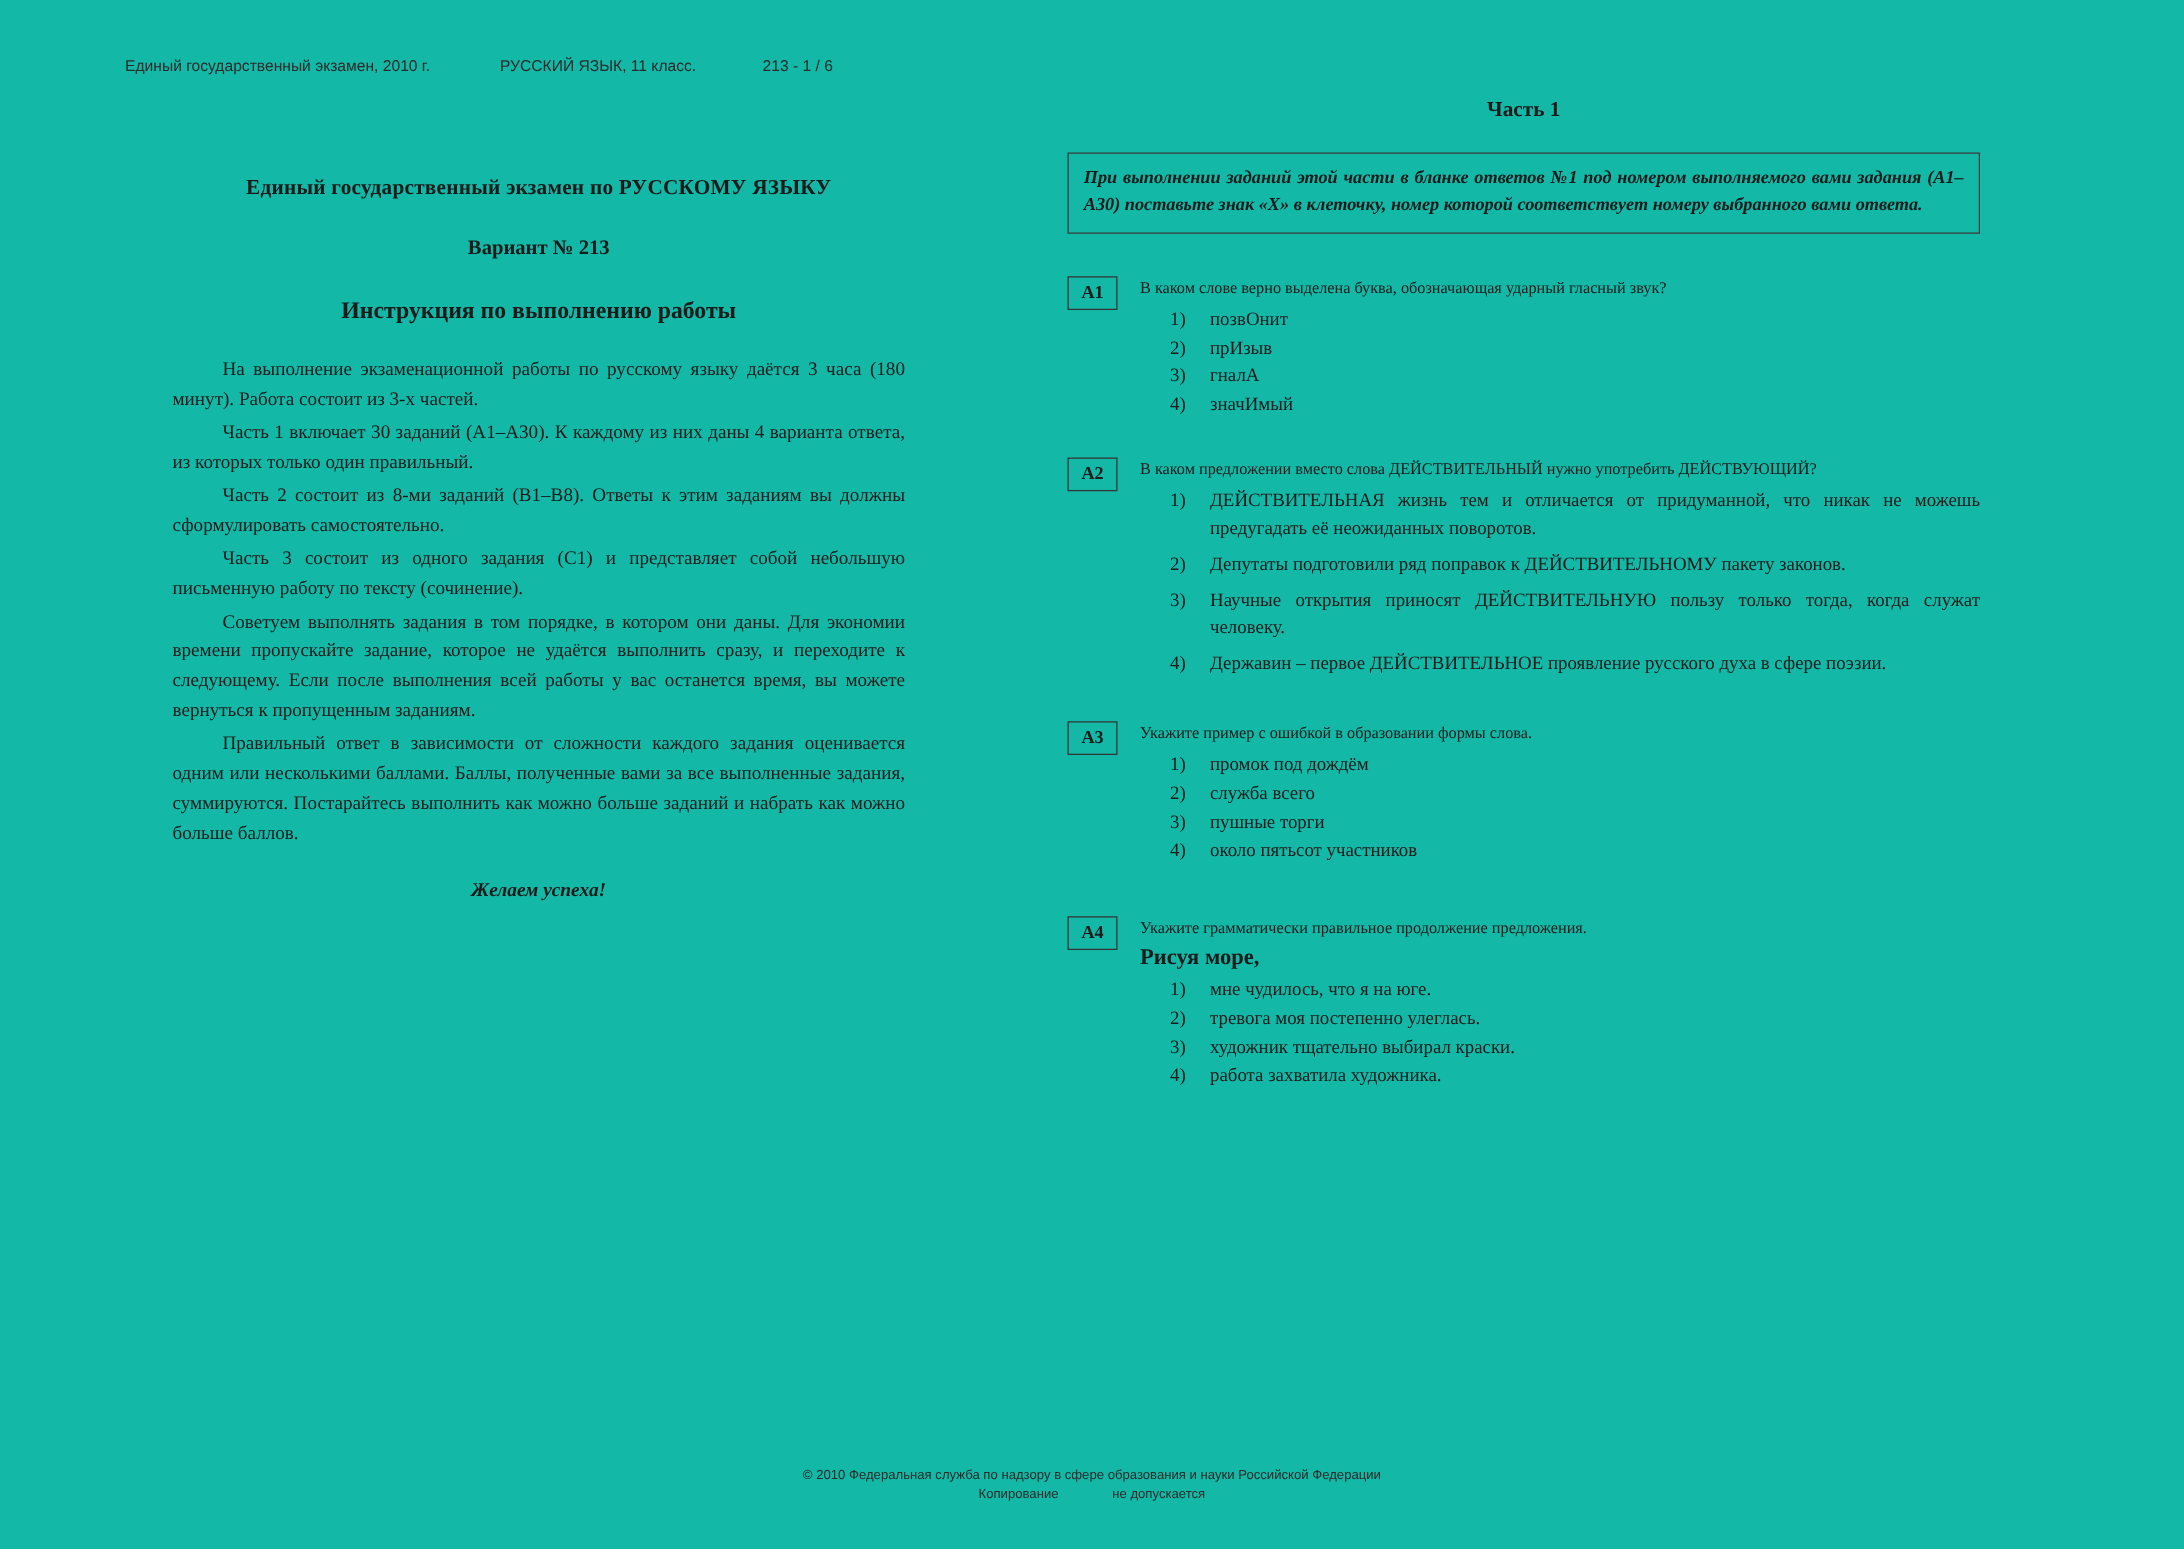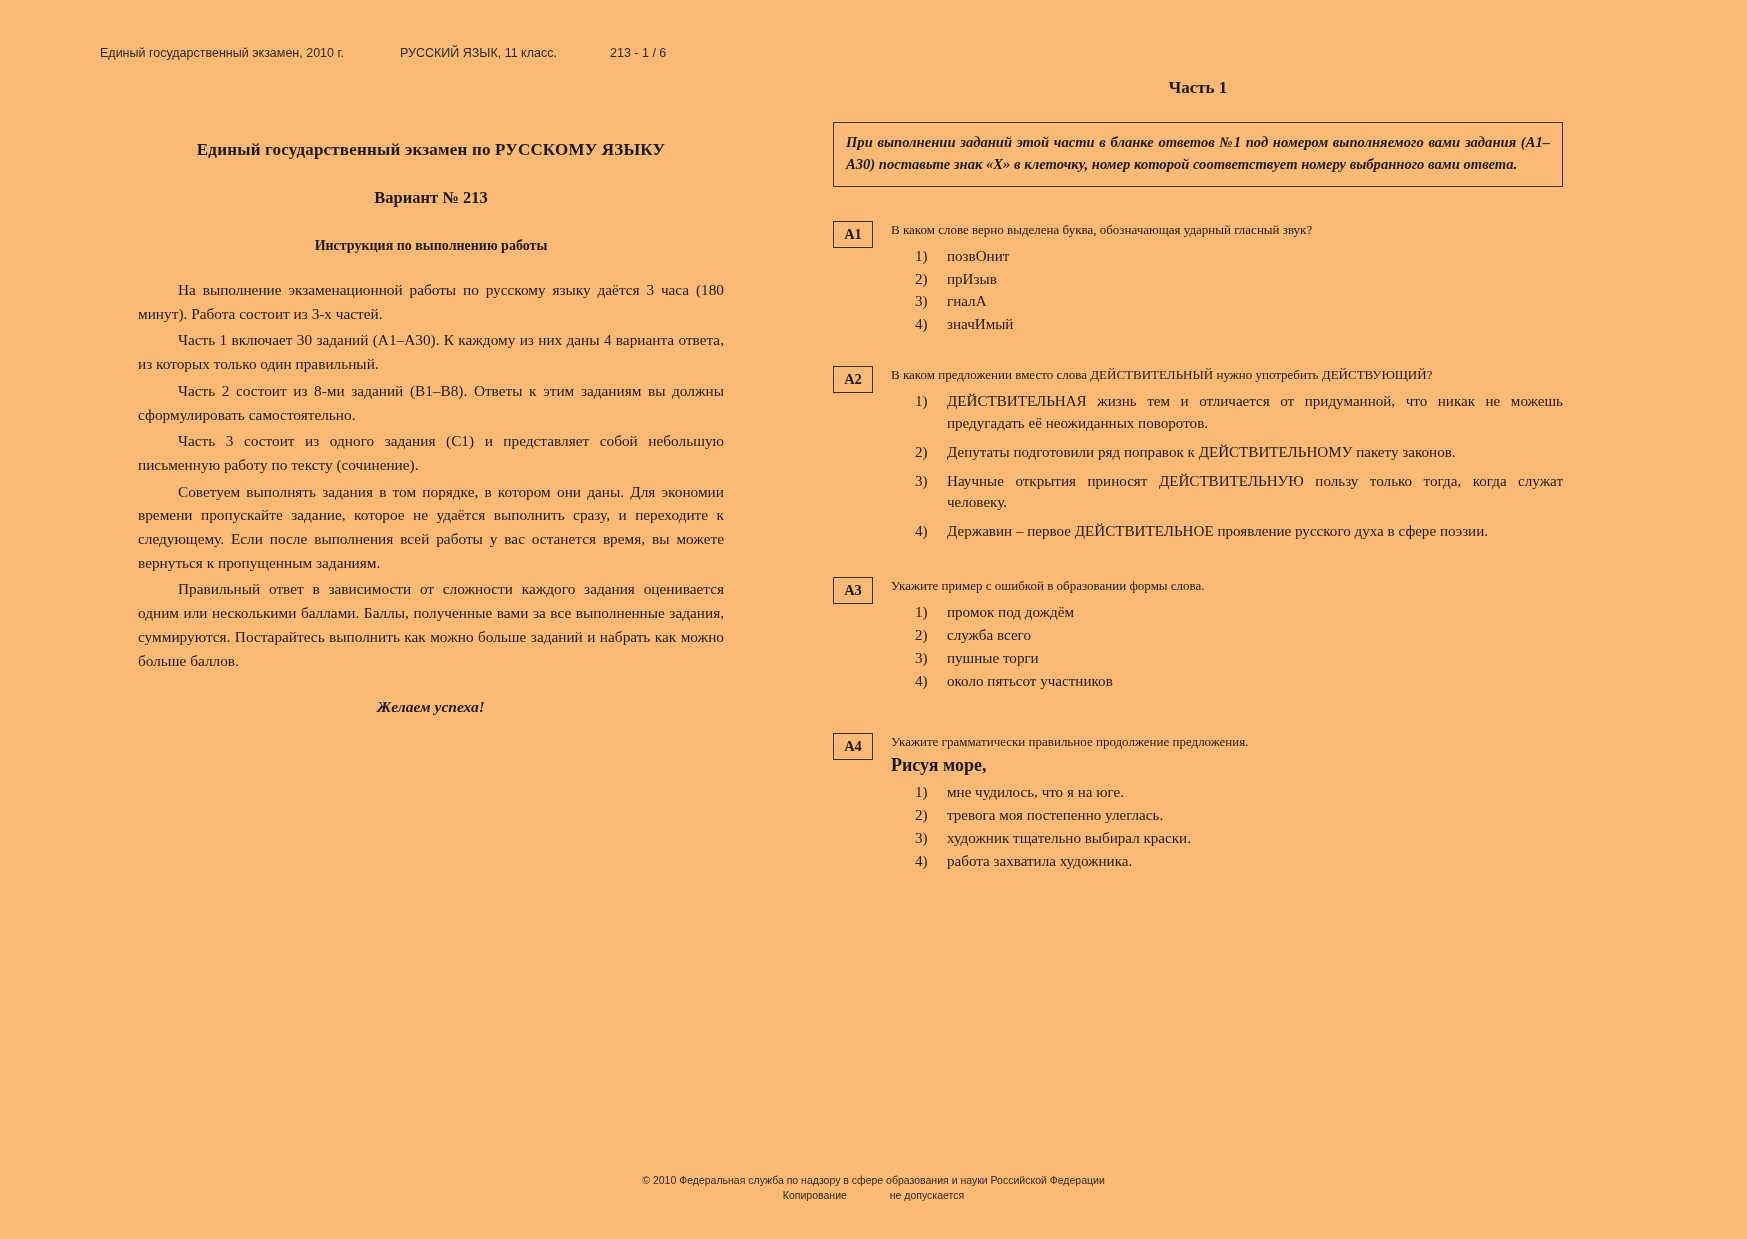--- a/index.html
+++ b/index.html
@@ -11,21 +11,21 @@
     width: 1747px;
     height: 1239px;
     position: relative;
     font-family: "Liberation Serif", serif;
     color: #1a1a1a;
     overflow: hidden;
   }
   .page {
     position: absolute;
     inset: 0;
-    background: #fdba74;
+    background: #14b8a6;
   }
 
   
   .doc-header {
     position: absolute;
     top: 46px;
     left: 100px;
     width: 700px;
     font-family: "Liberation Sans", sans-serif;
     font-size: 12.5px;
@@ -41,41 +41,41 @@
   
   .col-left {
     position: absolute;
     top: 140px;
     left: 138px;
     width: 586px;
   }
   .col-right {
     position: absolute;
     top: 78px;
-    left: 833px;
+    left: 854px;
     width: 730px;
   }
 
   
   .title-main {
     text-align: center;
     font-size: 17px;
     font-weight: bold;
     margin: 0 0 28px 0;
     letter-spacing: 0.2px;
   }
   .title-variant {
     text-align: center;
     font-size: 16.5px;
     font-weight: bold;
     margin: 0 0 30px 0;
   }
   .title-instr {
     text-align: center;
-    font-size: 14px;
+    font-size: 19px;
     font-weight: bold;
     margin: 0 0 24px 0;
   }
   .para {
     font-size: 15.3px;
     line-height: 1.55;
     text-align: justify;
     text-indent: 40px;
     margin: 0 0 3px 0;
     hyphens: auto;

